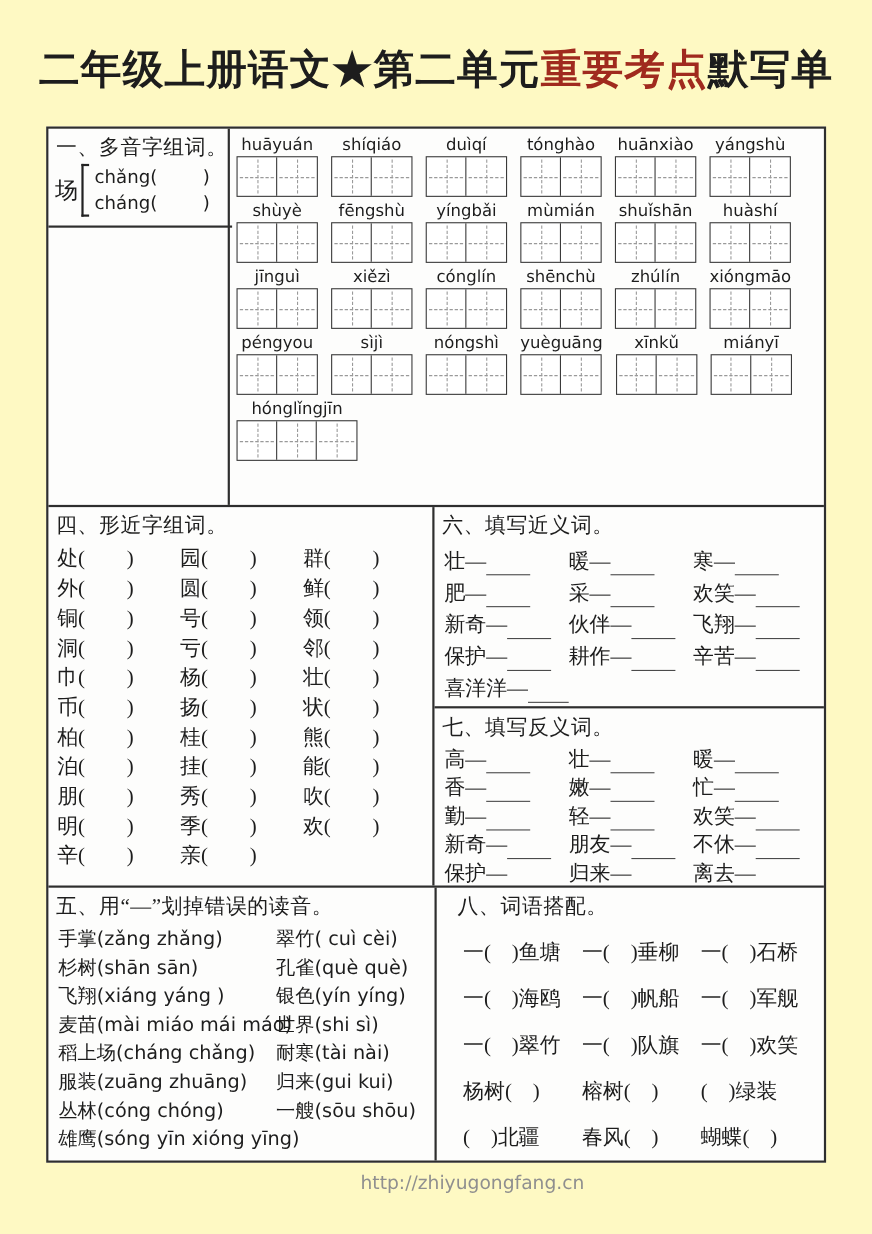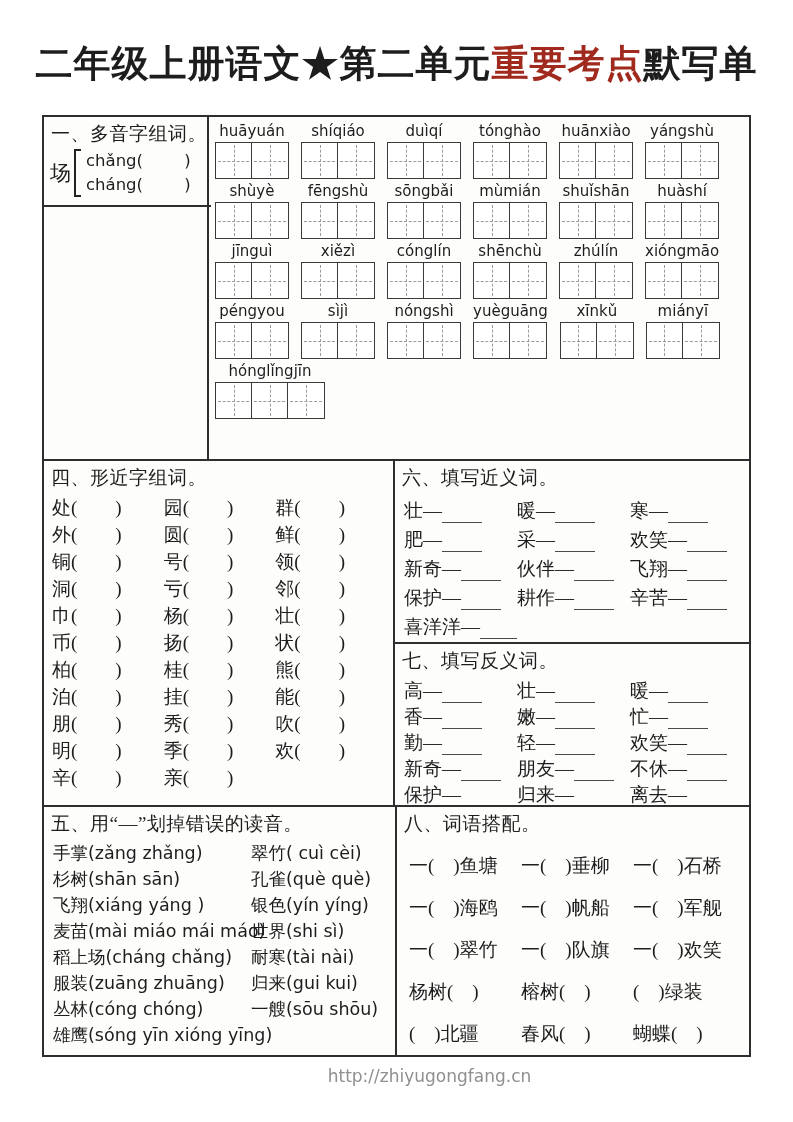--- a/index.html
+++ b/index.html
@@ -1,17 +1,17 @@
 <!DOCTYPE html>
 <html><head>
 <meta charset="utf-8">
 <style>
   * { margin:0; padding:0; box-sizing:border-box; }
   body { background:#e9e9e7; font-family:"Liberation Serif","DejaVu Serif",serif; color:#1d1d1d; }
-  .page { position:relative; width:793px; height:1122px; background:#ffffff; margin:0 auto; overflow:hidden; }
+  .page { position:relative; width:793px; height:1122px; background:#fef9c3; margin:0 auto; overflow:hidden; }
 
   .page-title { text-align:center; padding-top:44px; font-size:37px; font-weight:bold; letter-spacing:1px; line-height:1.1; white-space:nowrap; }
   .title-red { color:#a02a1e; }
 
   .worksheet { position:absolute; left:42px; top:115px; width:709px; height:942px;
     border:2.5px solid #2e2e2e; background:#fdfdfc; display:flex; flex-direction:column; }
 
   .heading { font-size:19px; letter-spacing:0.5px; padding:4px 4px 2px 7px; white-space:nowrap; }
 
   
@@ -20,21 +20,21 @@
   .sec1 { height:90px; border-bottom:2px solid #2e2e2e; }
   .sec2 { flex:1; overflow:hidden; }
   .b1-right { flex:1; padding:3px 4px 0 6px; overflow:hidden; }
 
   .block2 { height:346px; border-bottom:2px solid #2e2e2e; display:flex; }
   .b2-left { width:353px; border-right:2px solid #2e2e2e; overflow:hidden; }
   .b2-right { flex:1; display:flex; flex-direction:column; }
   .sec6 { height:183px; border-bottom:2px solid #2e2e2e; overflow:hidden; }
   .sec7 { flex:1; overflow:hidden; }
 
-  .block3 { flex:1; display:flex; }
+  .block3 { flex:1; display:flex;gap:12px; }
   .b3-left { width:353px; border-right:2px solid #2e2e2e; overflow:hidden; }
   .b3-right { flex:1; overflow:hidden; }
 
   
   .s1-body { display:flex; align-items:center; padding-left:6px; }
   .s1-char { font-size:21px; margin-right:3px; }
   .s1-brace { display:inline-block; width:7px; height:48px; border-left:2px solid #222;
     border-top:2px solid #222; border-bottom:2px solid #222; margin-right:5px; }
   .s1-readings { display:flex; flex-direction:column; }
   .s1-reading { font-family:"DejaVu Sans",sans-serif; font-size:16.5px; line-height:24px; white-space:nowrap; }
@@ -221,21 +221,21 @@
                   <span>fēng</span>
                   <span>shù</span>
                 </div>
                 <div class="s3-grid">
                   <div class="s3-cell"></div>
                   <div class="s3-cell"></div>
                 </div>
               </div>
               <div class="s3-group">
                 <div class="s3-py">
-                  <span>sōng</span>
+                  <span>yíng</span>
                   <span>bǎi</span>
                 </div>
                 <div class="s3-grid">
                   <div class="s3-cell"></div>
                   <div class="s3-cell"></div>
                 </div>
               </div>
               <div class="s3-group">
                 <div class="s3-py">
                   <span>mù</span>

